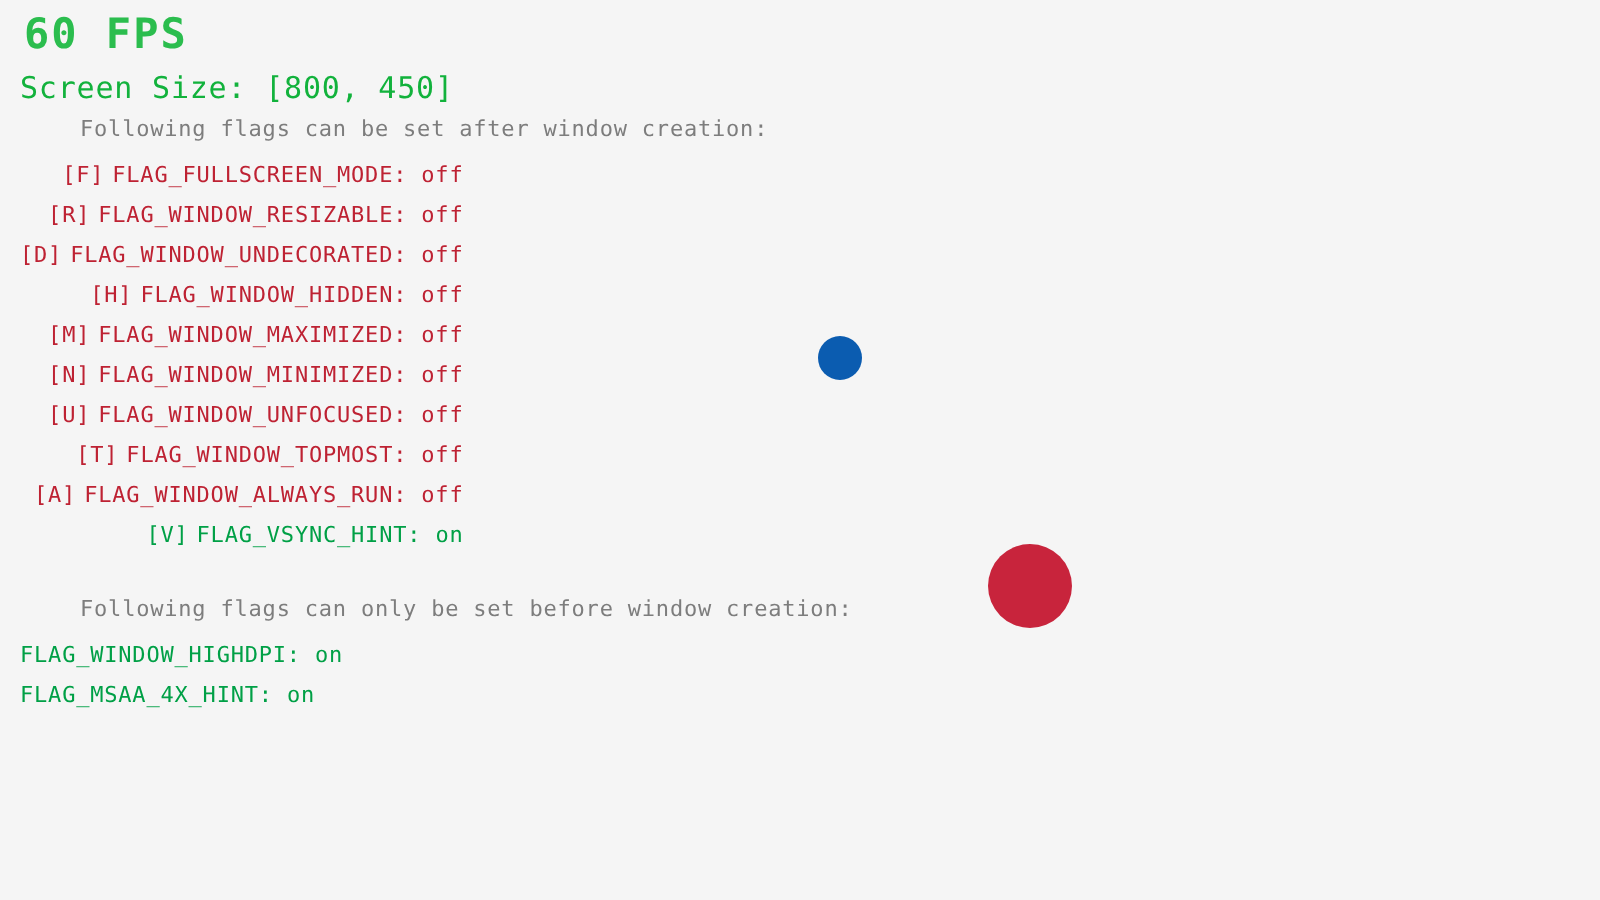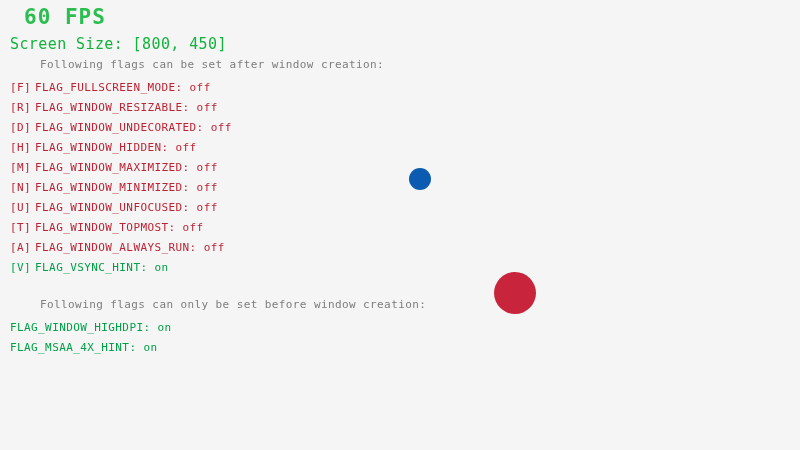--- a/index.html
+++ b/index.html
@@ -19,21 +19,21 @@
   #app {
     position: relative;
     width: 800px;
     height: 450px;
     background: #f5f5f5;
   }
 
   
   .fps-counter {
     position: absolute;
-    left: 24px;
+    left: 12px;
     top: 5px;
     font-size: 21px;
     line-height: 24px;
     letter-spacing: 1px;
     font-weight: bold;
     color: #2bbd4e;
     white-space: nowrap;
   }
 
   .screen-size {
@@ -60,21 +60,21 @@
   .section-label.after-creation { top: 58px; }
   .section-label.before-creation { top: 298px; }
 
   .flag-list {
     position: absolute;
     left: 10px;
     margin: 0;
     padding: 0;
     list-style: none;
   }
-  .flag-list.after-creation { top: 78px; }
+  .flag-list.after-creation { top: 78px; text-align: right; }
   .flag-list.before-creation { top: 318px; }
 
   .flag-line {
     font-size: 11px;
     line-height: 20px;
     height: 20px;
     letter-spacing: 0.4px;
     white-space: nowrap;
   }
   .flag-line.state-off { color: #be2233; }

